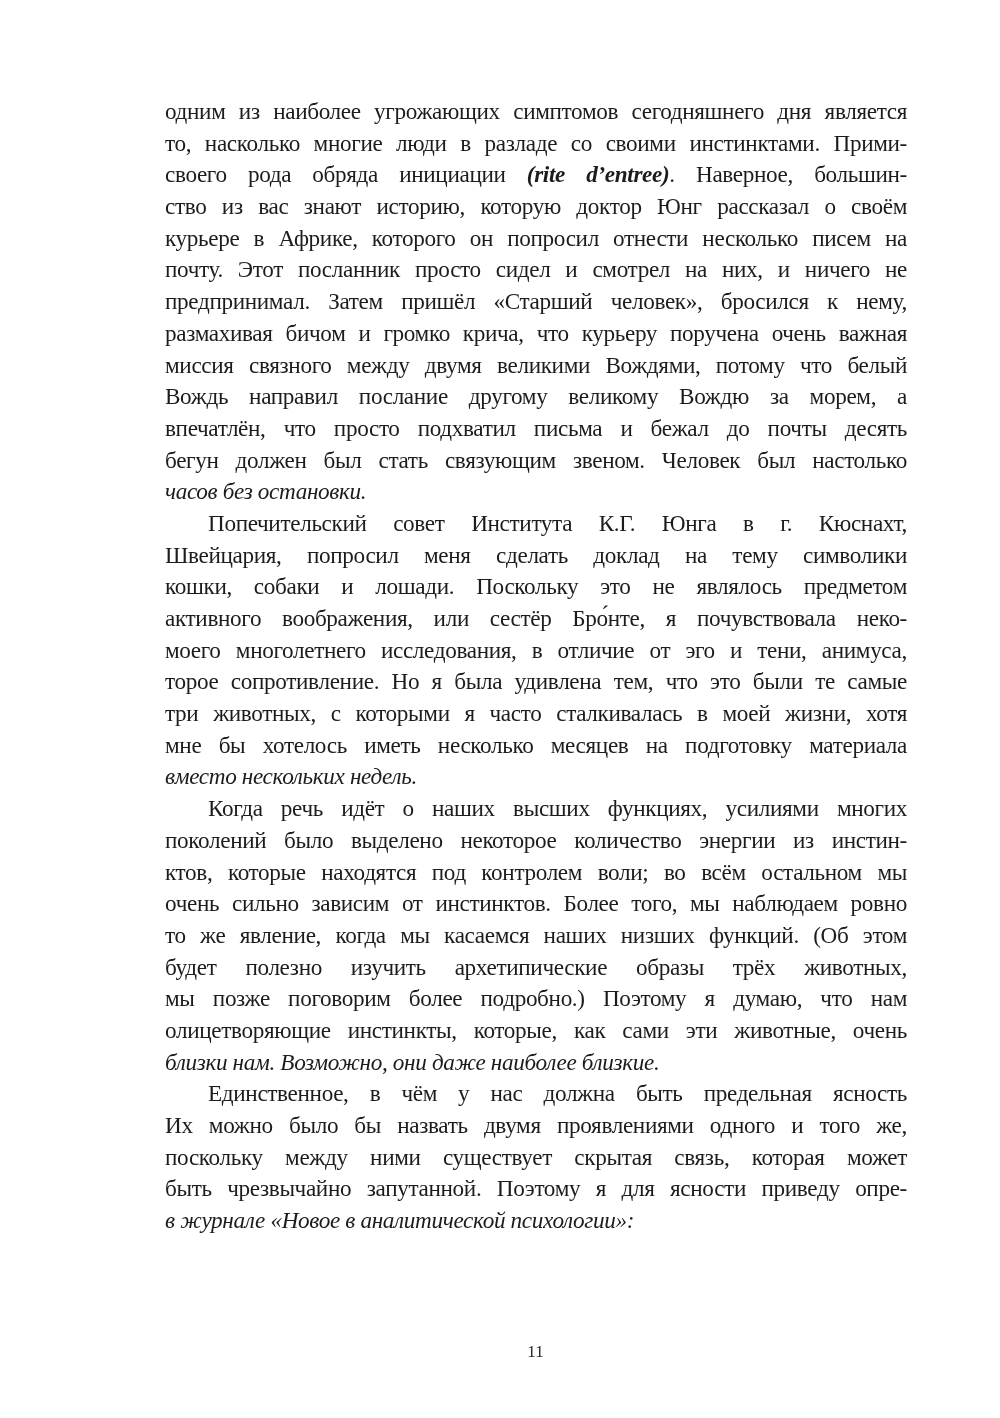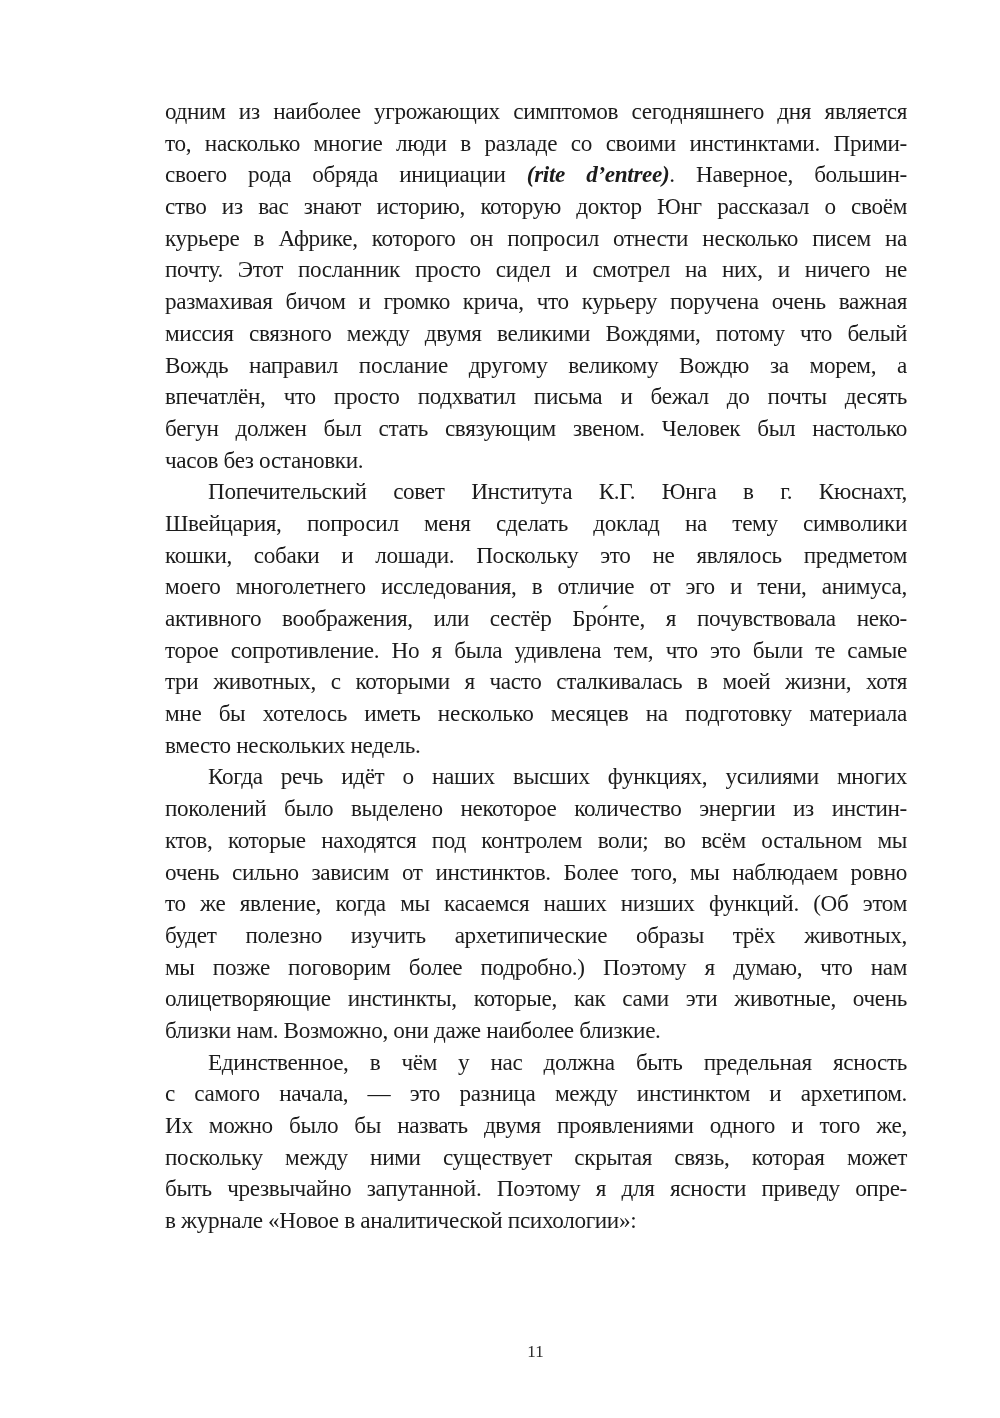--- a/index.html
+++ b/index.html
@@ -35,20 +35,21 @@
     .line {
       display: block;
       height: 31.7px;
       white-space: nowrap;
       text-align: justify;
       text-align-last: justify;
       overflow: visible;
     }
     .line.last {
       text-align-last: left;
+      font-style: italic;
     }
     .line.indent {
       padding-left: 43px;
     }
     .italic {
       font-style: italic;
       font-weight: bold;
     }
     .page-number {
       position: absolute;
@@ -67,55 +68,55 @@
 <div class="page">
   <div class="text-block">
 
     <div class="paragraph">
       <span class="line">одним из наиболее угрожающих симптомов сегодняшнего дня является</span>
       <span class="line">то, насколько многие люди в разладе со своими инстинктами. Прими-</span>
       <span class="line"><span>своего рода обряда инициации </span><span class="italic">(rite d’entree)</span><span>. Наверное, большин-</span></span>
       <span class="line">ство из вас знают историю, которую доктор Юнг рассказал о своём</span>
       <span class="line">курьере в Африке, которого он попросил отнести несколько писем на</span>
       <span class="line">почту. Этот посланник просто сидел и смотрел на них, и ничего не</span>
+      <span class="line">предпринимал. Затем пришёл «Старший человек», бросился к нему,</span>
       <span class="line">размахивая бичом и громко крича, что курьеру поручена очень важная</span>
       <span class="line">миссия связного между двумя великими Вождями, потому что белый</span>
       <span class="line">Вождь направил послание другому великому Вождю за морем, а</span>
       <span class="line">впечатлён, что просто подхватил письма и бежал до почты десять</span>
       <span class="line">бегун должен был стать связующим звеном. Человек был настолько</span>
       <span class="line last">часов без остановки.</span>
     </div>
 
     <div class="paragraph">
       <span class="line indent">Попечительский совет Института К.Г. Юнга в г. Кюснахт,</span>
       <span class="line">Швейцария, попросил меня сделать доклад на тему символики</span>
       <span class="line">кошки, собаки и лошади. Поскольку это не являлось предметом</span>
+      <span class="line">активного воображения, или сестёр Бро́нте, я почувствовала неко-</span>
       <span class="line">моего многолетнего исследования, в отличие от эго и тени, анимуса,</span>
-      <span class="line">активного воображения, или сестёр Бро́нте, я почувствовала неко-</span>
       <span class="line">торое сопротивление. Но я была удивлена тем, что это были те самые</span>
       <span class="line">три животных, с которыми я часто сталкивалась в моей жизни, хотя</span>
       <span class="line">мне бы хотелось иметь несколько месяцев на подготовку материала</span>
       <span class="line last">вместо нескольких недель.</span>
     </div>
 
     <div class="paragraph">
       <span class="line indent">Когда речь идёт о наших высших функциях, усилиями многих</span>
       <span class="line">поколений было выделено некоторое количество энергии из инстин-</span>
       <span class="line">ктов, которые находятся под контролем воли; во всём остальном мы</span>
       <span class="line">очень сильно зависим от инстинктов. Более того, мы наблюдаем ровно</span>
       <span class="line">то же явление, когда мы касаемся наших низших функций. (Об этом</span>
       <span class="line">будет полезно изучить архетипические образы трёх животных,</span>
       <span class="line">мы позже поговорим более подробно.) Поэтому я думаю, что нам</span>
       <span class="line">олицетворяющие инстинкты, которые, как сами эти животные, очень</span>
       <span class="line last">близки нам. Возможно, они даже наиболее близкие.</span>
     </div>
 
     <div class="paragraph">
       <span class="line indent">Единственное, в чём у нас должна быть предельная ясность</span>
-      <span class="line">с самого начала, — это разница между инстинктом и архетипом.</span>
       <span class="line">Их можно было бы назвать двумя проявлениями одного и того же,</span>
       <span class="line">поскольку между ними существует скрытая связь, которая может</span>
       <span class="line">быть чрезвычайно запутанной. Поэтому я для ясности приведу опре-</span>
       <span class="line last">в журнале «Новое в аналитической психологии»:</span>
     </div>
 
   </div>
 
   <div class="page-number">11</div>
 </div>

